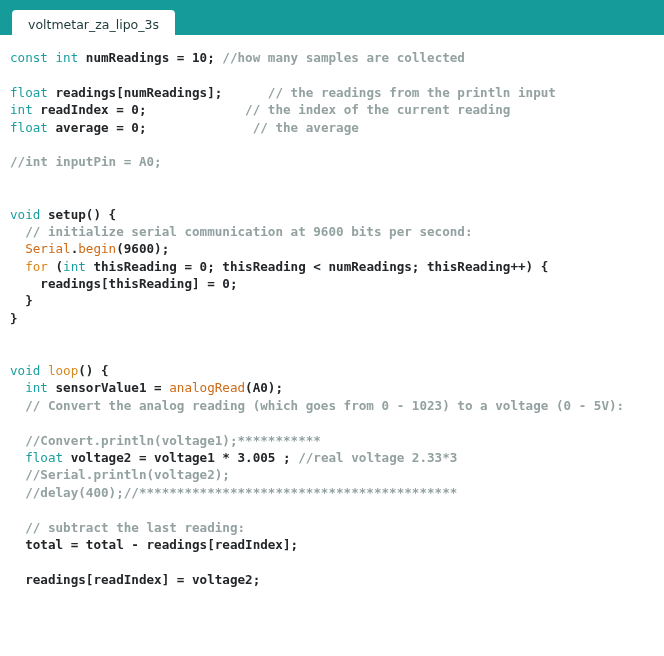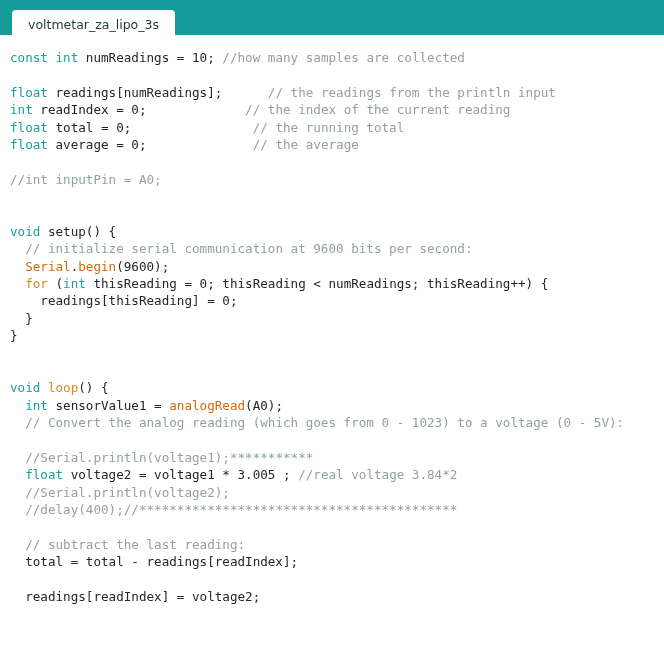--- a/index.html
+++ b/index.html
@@ -67,59 +67,58 @@
     white-space: pre;
     padding-left: 10px;
     color: #232629;
     letter-spacing: 0px;
   }
 
   
   .kw   { color: #1a9e9e; }      
   .ctl  { color: #d9881b; }      
   .fn   { color: #cf6a15; }      
-  .cmt  { color: #93a1a1; }      
-  .plain{ color: #232629; }
+  .cmt  { color: #93a1a1; font-weight: bold; }      
+  .plain{ color: #232629; font-weight: bold; }
 </style>
 </head>
 <body>
 
 <div id="app">
 
   <div id="tabbar">
     <div class="tab">voltmetar_za_lipo_3s</div>
   </div>
 
   <div id="editor">
     <div id="code-lines">
         <div class="code-line"><span class="kw">const</span><span class="plain"> </span><span class="kw">int</span><span class="plain"> numReadings = 10; </span><span class="cmt">//how many samples are collected</span></div>
         <div class="code-line">&nbsp;</div>
         <div class="code-line"><span class="kw">float</span><span class="plain"> readings[numReadings];      </span><span class="cmt">// the readings from the println input</span></div>
         <div class="code-line"><span class="kw">int</span><span class="plain"> readIndex = 0;             </span><span class="cmt">// the index of the current reading</span></div>
-        <div class="code-line"><span class="kw">float</span><span class="plain"> total = 0;                </span><span class="cmt">// the running total</span></div>
         <div class="code-line"><span class="kw">float</span><span class="plain"> average = 0;              </span><span class="cmt">// the average</span></div>
         <div class="code-line">&nbsp;</div>
         <div class="code-line"><span class="cmt">//int inputPin = A0;</span></div>
         <div class="code-line">&nbsp;</div>
         <div class="code-line">&nbsp;</div>
         <div class="code-line"><span class="kw">void</span><span class="plain"> </span><span class="plain">setup</span><span class="plain">() {</span></div>
         <div class="code-line"><span class="plain">  </span><span class="cmt">// initialize serial communication at 9600 bits per second:</span></div>
         <div class="code-line"><span class="plain">  </span><span class="fn">Serial</span><span class="plain">.</span><span class="fn">begin</span><span class="plain">(9600);</span></div>
         <div class="code-line"><span class="plain">  </span><span class="ctl">for</span><span class="plain"> (</span><span class="kw">int</span><span class="plain"> thisReading = 0; thisReading &lt; numReadings; thisReading++) {</span></div>
         <div class="code-line"><span class="plain">    readings[thisReading] = 0;</span></div>
         <div class="code-line"><span class="plain">  }</span></div>
         <div class="code-line"><span class="plain">}</span></div>
         <div class="code-line">&nbsp;</div>
         <div class="code-line">&nbsp;</div>
         <div class="code-line"><span class="kw">void</span><span class="plain"> </span><span class="ctl">loop</span><span class="plain">() {</span></div>
         <div class="code-line"><span class="plain">  </span><span class="kw">int</span><span class="plain"> sensorValue1 = </span><span class="fn">analogRead</span><span class="plain">(A0);</span></div>
         <div class="code-line"><span class="plain">  </span><span class="cmt">// Convert the analog reading (which goes from 0 - 1023) to a voltage (0 - 5V):</span></div>
         <div class="code-line"><span class="plain">  </span></div>
-        <div class="code-line"><span class="plain">  </span><span class="cmt">//Serial.println(voltage1);***********</span></div>
-        <div class="code-line"><span class="plain">  </span><span class="kw">float</span><span class="plain"> voltage2 = voltage1 * 3.005 ; </span><span class="cmt">//real voltage 3.84*2</span></div>
+        <div class="code-line"><span class="plain">  </span><span class="cmt">//Convert.println(voltage1);***********</span></div>
+        <div class="code-line"><span class="plain">  </span><span class="kw">float</span><span class="plain"> voltage2 = voltage1 * 3.005 ; </span><span class="cmt">//real voltage 2.33*3</span></div>
         <div class="code-line"><span class="plain">  </span><span class="cmt">//Serial.println(voltage2);</span></div>
         <div class="code-line"><span class="plain">  </span><span class="cmt">//delay(400);//******************************************</span></div>
         <div class="code-line">&nbsp;</div>
         <div class="code-line"><span class="plain">  </span><span class="cmt">// subtract the last reading:</span></div>
         <div class="code-line"><span class="plain">  total = total - readings[readIndex];</span></div>
         <div class="code-line"><span class="plain">  </span></div>
         <div class="code-line"><span class="plain">  readings[readIndex] = voltage2;</span></div>
       </div>
   </div>
 

